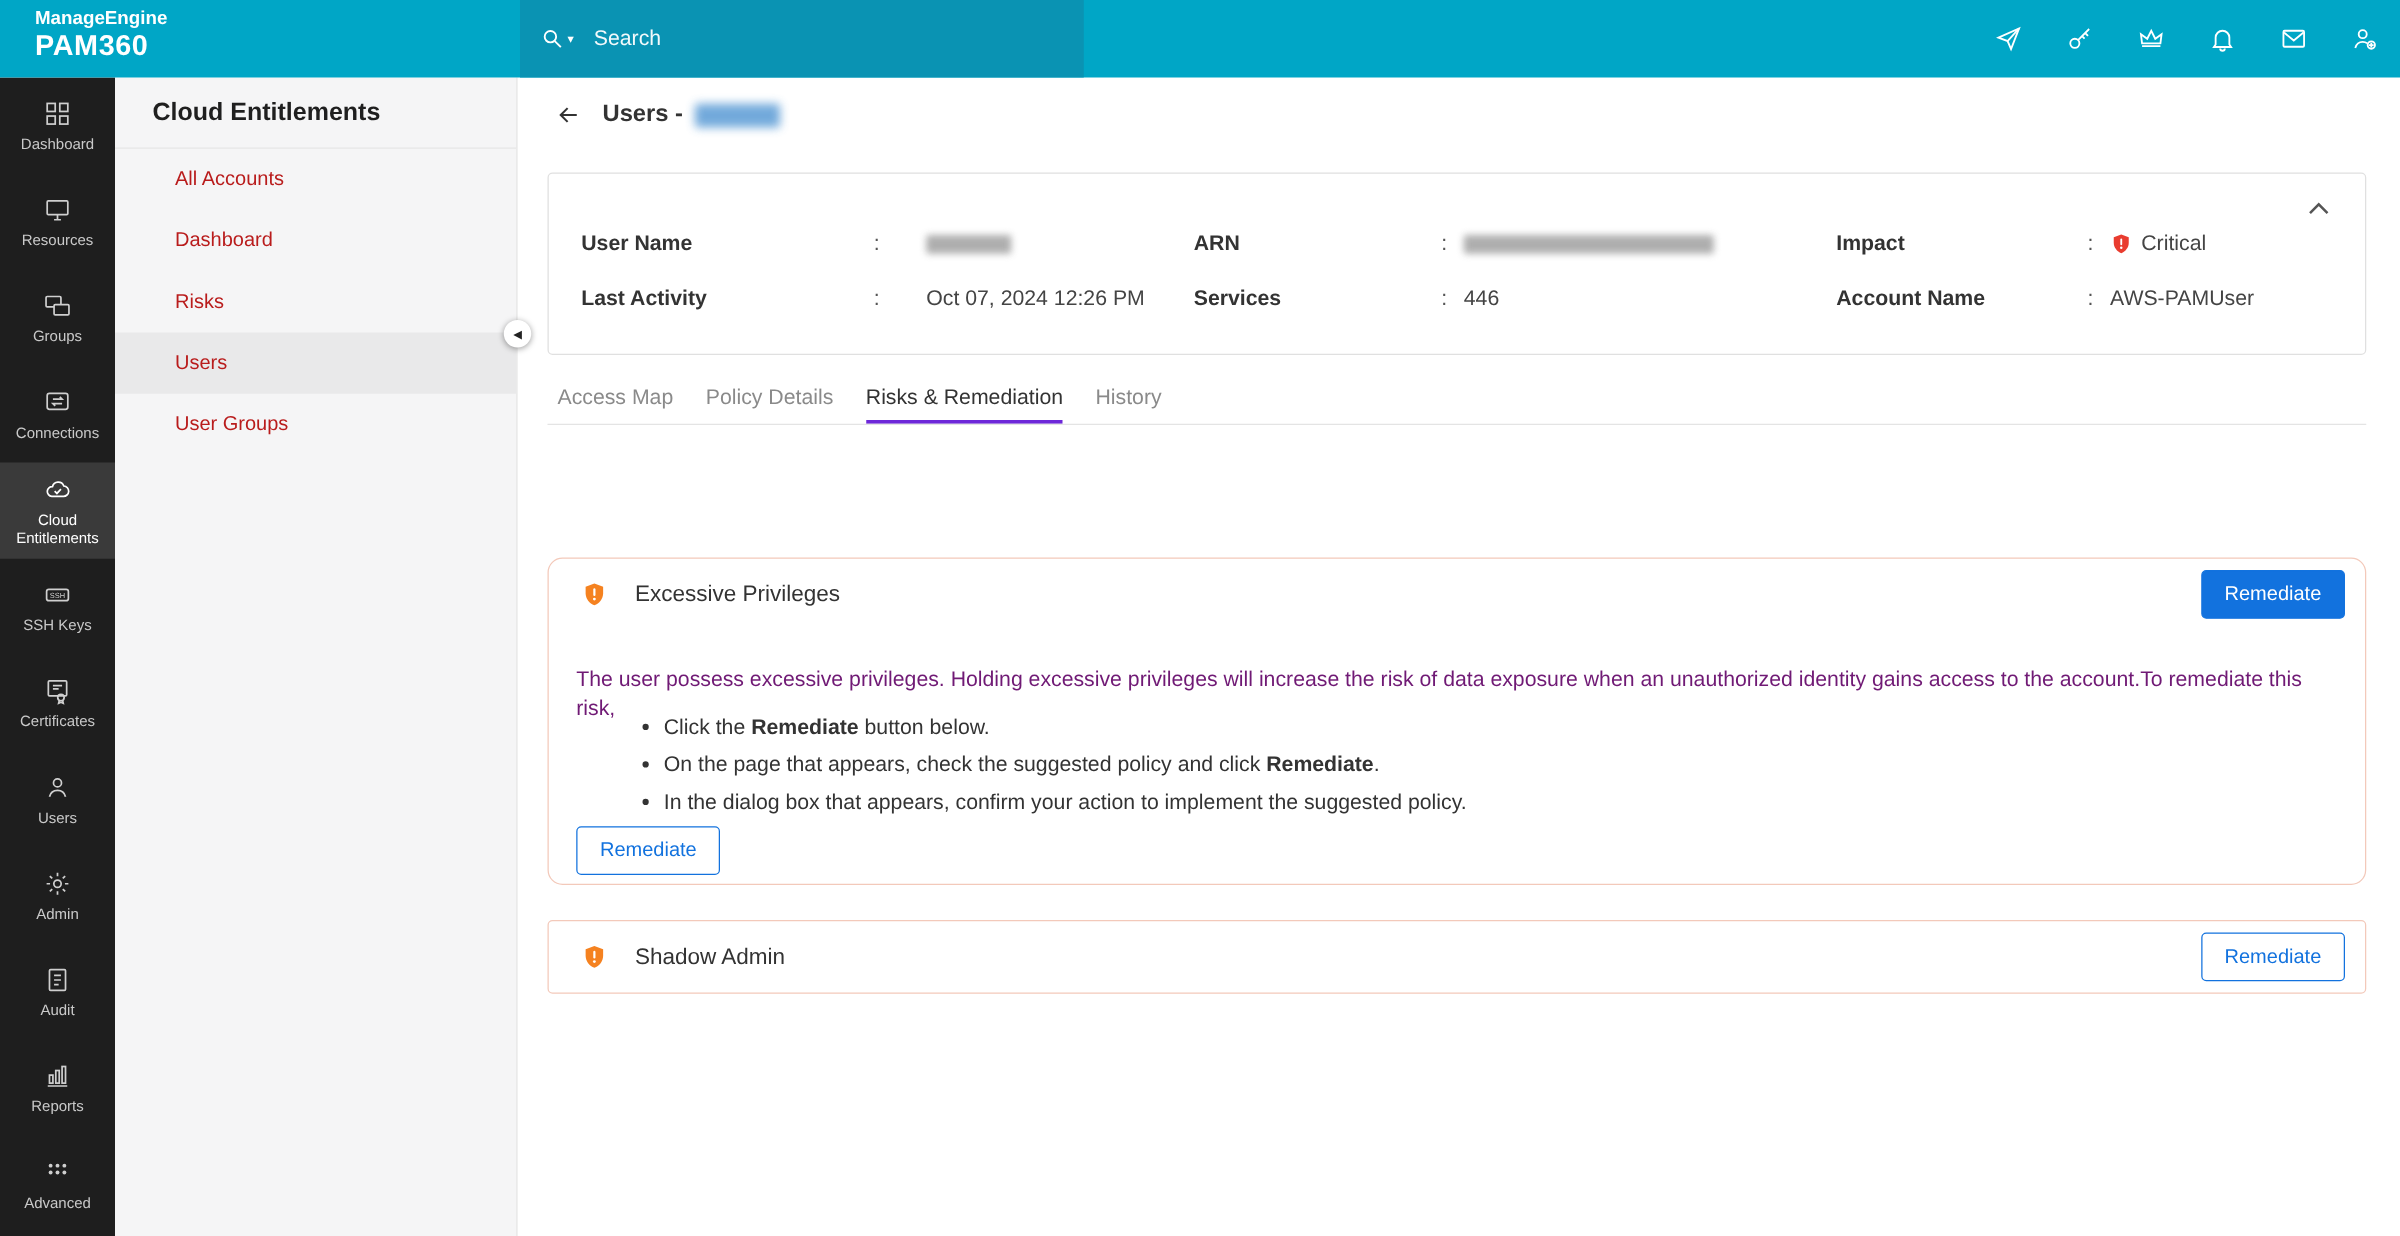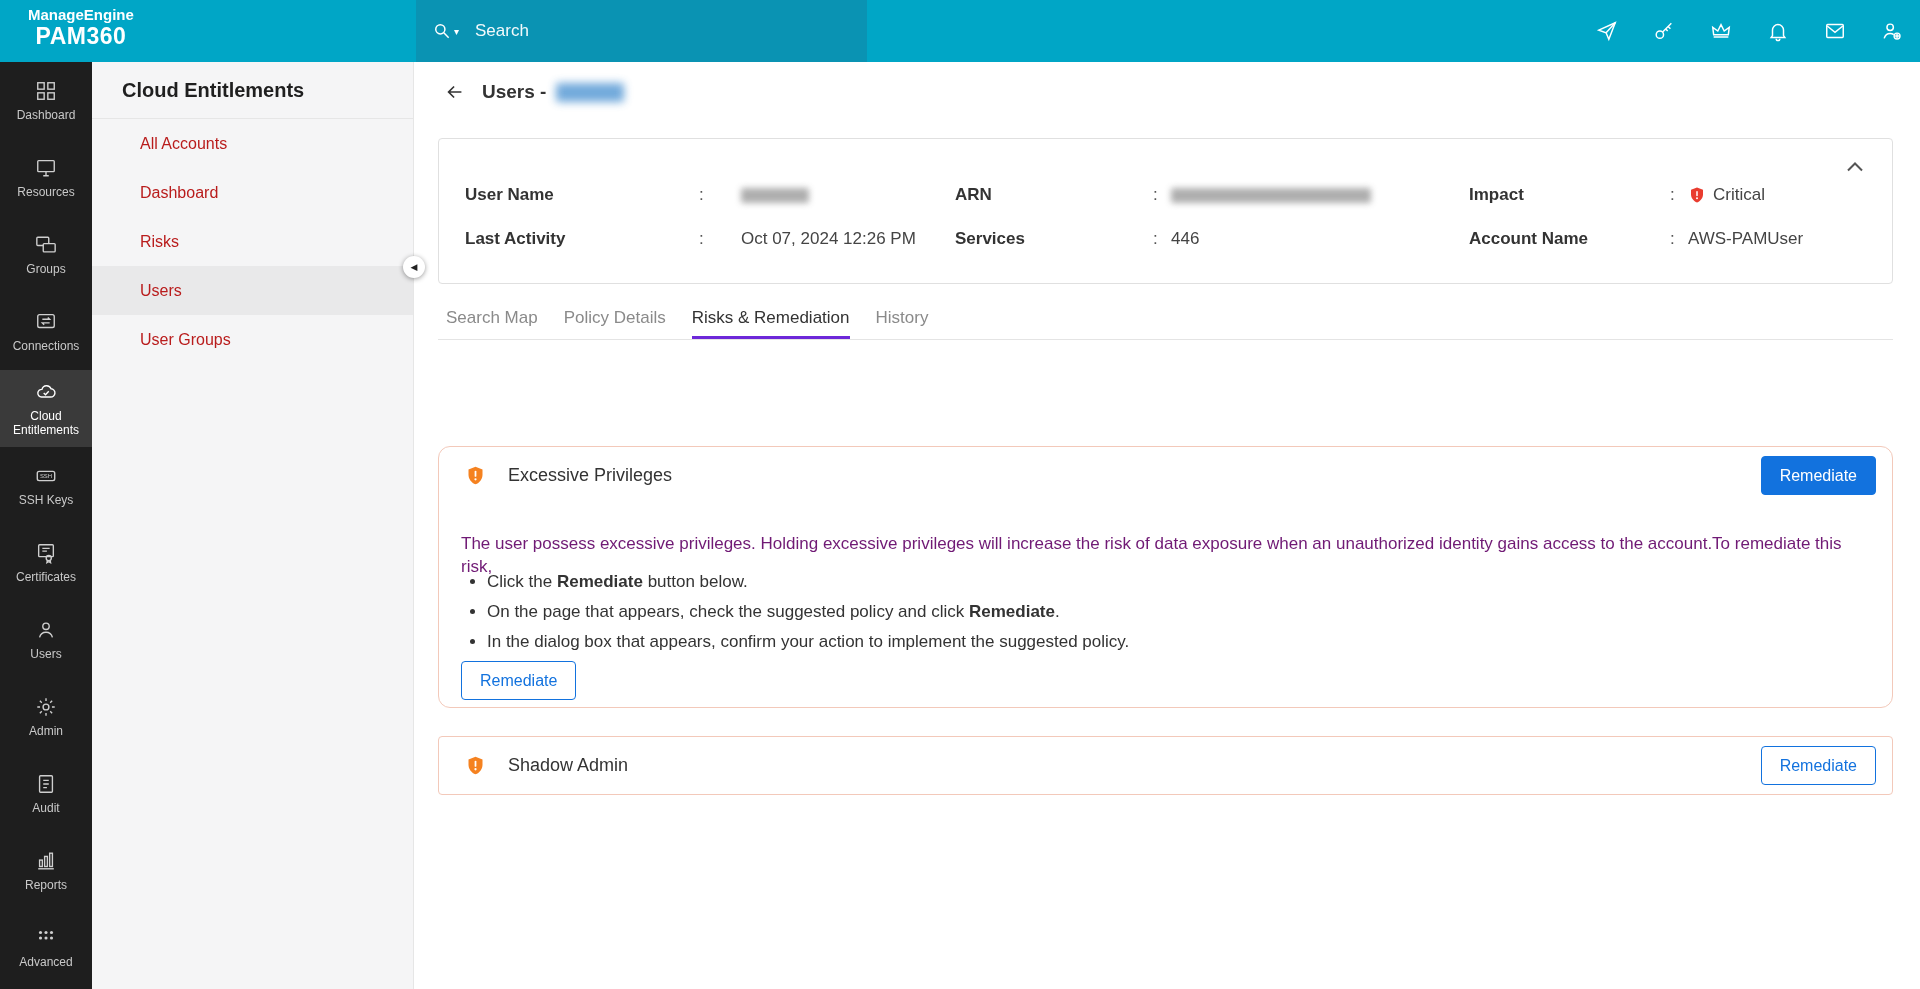--- a/index.html
+++ b/index.html
@@ -3,21 +3,21 @@
 <meta charset="utf-8">
 <style>
   html,body{margin:0;padding:0;width:1920px;height:989px;overflow:hidden;
     font-family:"Liberation Sans",sans-serif;background:#fff;}
   #app{position:relative;width:1920px;height:989px;}
 
   
   .topbar{position:absolute;left:0;top:0;width:1920px;height:62px;background:#00A6C6;z-index:5;}
   .logo{position:absolute;left:28px;top:7px;color:#fff;line-height:1.1;cursor:pointer;}
   .logo-company{font-size:15px;font-weight:bold;}
-  .logo-product{font-size:23px;font-weight:bold;letter-spacing:.5px;text-align:center;}
+  .logo-product{font-size:23px;font-weight:bold;letter-spacing:.5px;}
   .search{position:absolute;left:416px;top:0;width:451px;height:62px;background:#0A93B3;
     display:flex;align-items:center;padding-left:16px;box-sizing:border-box;}
   .search-icon-wrap{display:flex;align-items:center;gap:2px;cursor:pointer;}
   .search-caret{color:#fff;font-size:10px;}
   .search-input{background:transparent;border:none;outline:none;color:#fff;font-size:17px;
     margin-left:14px;width:330px;font-family:"Liberation Sans",sans-serif;}
   .search-input::placeholder{color:#fff;opacity:.95;}
   .top-icons{position:absolute;right:0;top:0;height:62px;display:flex;align-items:center;
     gap:35px;padding-right:17px;}
   .top-icon{cursor:pointer;display:flex;align-items:center;justify-content:center;}
@@ -82,21 +82,21 @@
   .risk-head{display:flex;align-items:center;height:57px;padding:0 16px 0 26px;cursor:pointer;}
   .risk-title{margin-left:22px;font-size:18px;color:#333;}
   .btn{height:39px;min-width:114px;padding:0 18px;font-size:16px;border-radius:4px;cursor:pointer;
     font-family:"Liberation Sans",sans-serif;}
   .btn-solid{margin-left:auto;background:#1272DE;color:#fff;border:1px solid #1272DE;}
   .btn-outline{background:#fff;color:#1272DE;border:1px solid #1272DE;}
   .risk-head .btn-outline{margin-left:auto;}
   .risk-desc{position:absolute;left:22px;top:86px;right:40px;font-size:17px;color:#701a75;line-height:1.35;}
   .steps{position:absolute;left:26px;top:120px;margin:0;padding-left:22px;list-style:disc;
     font-size:17px;color:#333;}
-  .steps li{line-height:30px;}
+  .steps li{line-height:30px;margin-left:44px;}
   .inline-btn{position:absolute;left:22px;top:214px;}
 
   svg{display:block;}
 </style>
 </head>
 <body>
 
 <div id="app">
 
   <header class="topbar">
@@ -354,21 +354,21 @@
         </div>
         <div class="field f3">
           <span class="lbl">Account Name</span>
           <span class="colon">:</span>
           <span class="val">AWS-PAMUser</span>
         </div>
       </div>
     </section>
 
     <div class="tabs">
-      <div class="tab">Search Map</div>
+      <div class="tab">Access Map</div>
       <div class="tab">Policy Details</div>
       <div class="tab active">Risks &amp; Remediation</div>
       <div class="tab">History</div>
     </div>
     <div class="tabs-divider"></div>
 
 
     <section class="risk-card risk2">
       <div class="risk-head">
         <svg width="21" height="21" viewBox="0 0 24 24">

